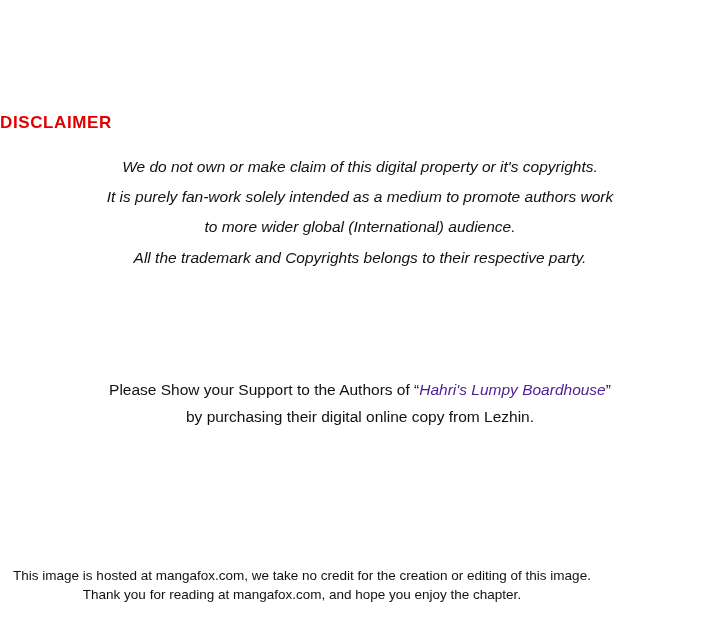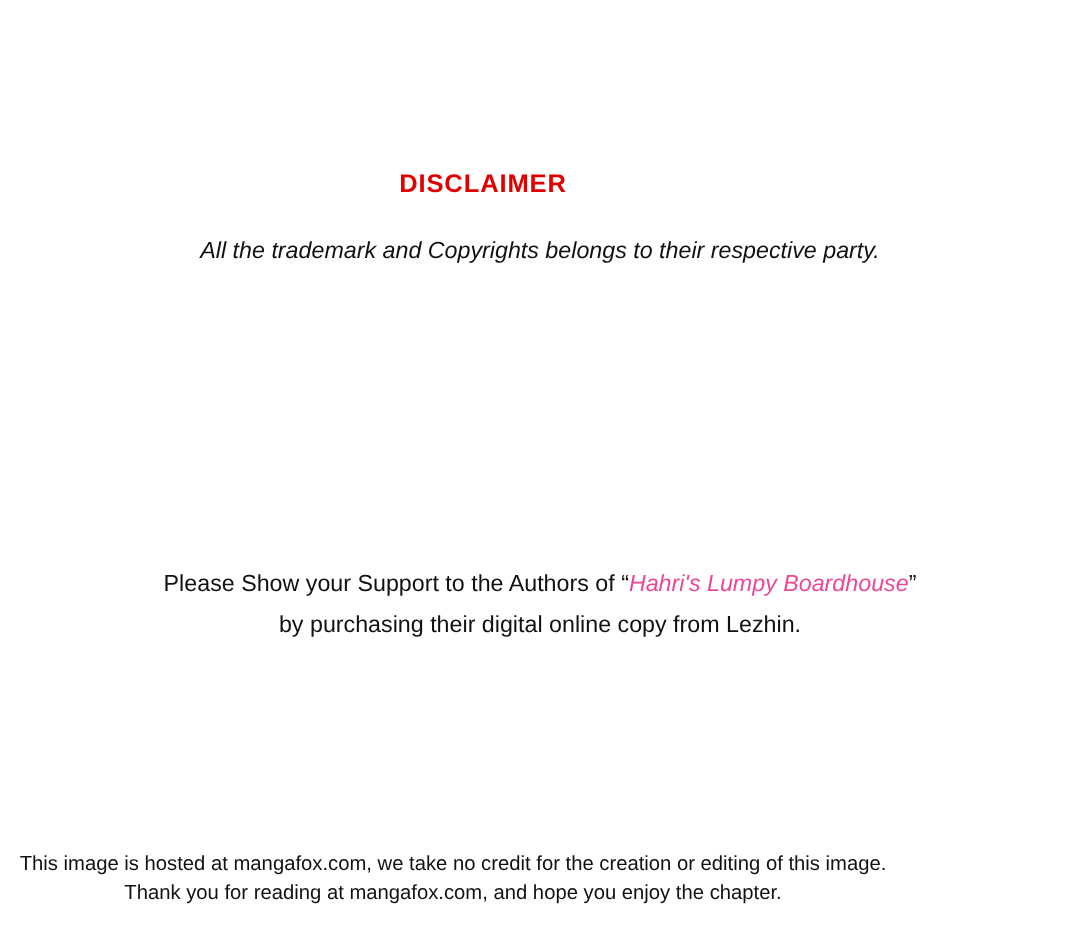--- a/index.html
+++ b/index.html
@@ -19,21 +19,21 @@
     width: 720px;
     height: 629px;
     box-sizing: border-box;
   }
 
   .disclaimer-title {
     position: absolute;
     top: 113px;
     left: 0;
     width: 644px;
-    text-align: center;
+    text-align: left;
     color: #e00000;
     font-weight: bold;
     font-size: 17px;
     letter-spacing: 0.6px;
   }
 
   .disclaimer-body {
     position: absolute;
     top: 152px;
     left: 0;
@@ -52,21 +52,21 @@
     position: absolute;
     top: 376px;
     left: 0;
     width: 720px;
     text-align: center;
     font-size: 15.5px;
     line-height: 27px;
     color: #111111;
   }
   .title-highlight {
-    color: #ec4899;
+    color: #4c1d95;
     font-style: italic;
   }
 
   .footer {
     position: absolute;
     top: 566px;
     left: 0;
     width: 604px;
     text-align: center;
     font-size: 13.5px;
@@ -75,20 +75,25 @@
   }
 </style>
 </head>
 <body>
 
 <div class="page">
 
   <div class="disclaimer-title">DISCLAIMER</div>
 
   <div class="disclaimer-body">
+    <div class="para1">
+      <div>We do not own or make claim of this digital property or it's copyrights.</div>
+      <div>It is purely fan-work solely intended as a medium to promote authors work</div>
+      <div>to more wider global (International) audience.</div>
+    </div>
     <div class="para2">
       <div>All the trademark and Copyrights belongs to their respective party.</div>
     </div>
   </div>
 
   <div class="support-block">
     <div>
       <span>Please Show your Support to the Authors of “</span><span class="title-highlight">Hahri's Lumpy Boardhouse</span><span>”</span>
     </div>
     <div>by purchasing their digital online copy from Lezhin.</div>

